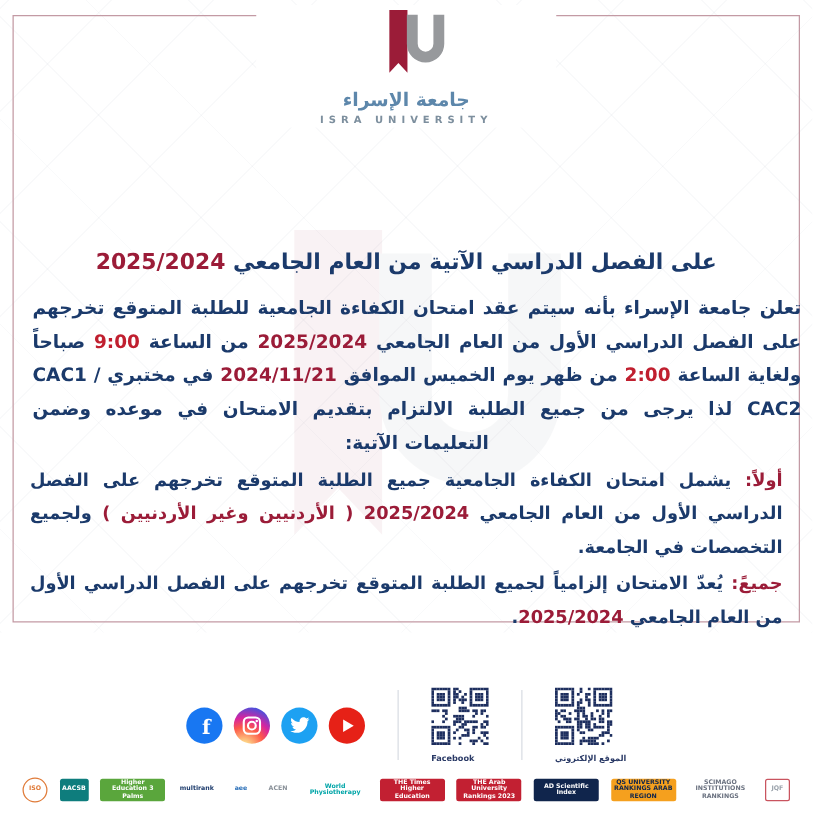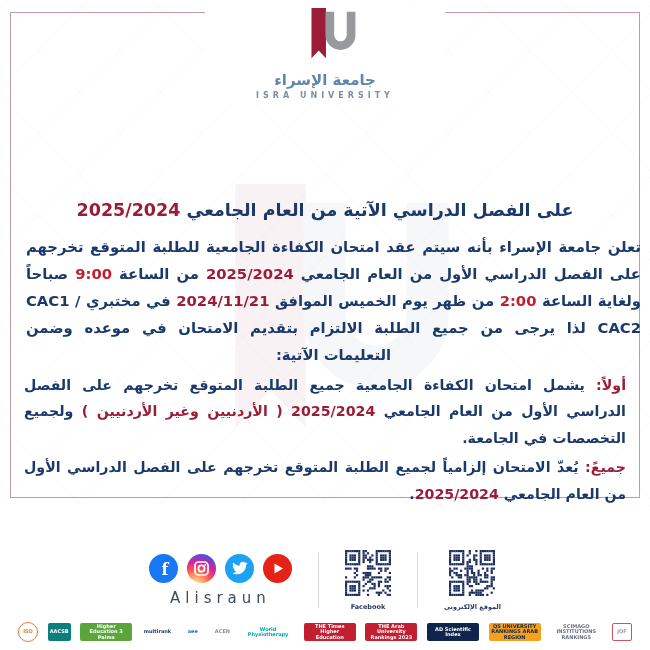--- a/index.html
+++ b/index.html
@@ -56,21 +56,21 @@
   .p-label{color:#9b1c38;}
   .social-row{
     position:absolute;top:540px;left:0;right:0;height:80px;
     display:flex;justify-content:center;align-items:center;gap:26px;
   }
   .social-block{text-align:center;}
   .social-icons{display:flex;gap:9px;justify-content:center;}
   .sicon{width:29px;height:29px;border-radius:50%;display:flex;align-items:center;justify-content:center;}
   .handle{margin-top:6px;color:#3e4c5c;font-size:15px;letter-spacing:5px;font-weight:400;}
   .vdiv{width:1px;height:56px;background:#d9dde3;}
-  .qr-block{text-align:center;}
+  .qr-block{}
   .qr-label{margin-top:3px;font-size:6.5px;color:#2a3a66;font-weight:700;}
   .qr-label.ar{direction:rtl;}
   .logos-strip{
     position:absolute;left:18px;right:18px;top:619px;height:26px;
     display:flex;align-items:center;justify-content:space-between;gap:3px;
   }
   .logo-chip{
     flex:0 1 auto;max-width:52px;min-width:20px;height:18px;
     display:flex;align-items:center;justify-content:center;text-align:center;
     font-size:5px;font-weight:700;line-height:1.1;border-radius:2px;
@@ -133,21 +133,20 @@
           <svg width="29" height="29" viewBox="0 0 29 29">
             <path transform="translate(6.2,7.2) scale(0.7)" fill="#fff" d="M23.4 2.9c-.8.4-1.7.6-2.6.8.9-.6 1.6-1.4 1.9-2.5-.9.5-1.8.9-2.9 1.1C19 1.4 17.8.9 16.5.9c-2.5 0-4.5 2-4.5 4.5 0 .4 0 .7.1 1-3.7-.2-7-2-9.2-4.7-.4.7-.6 1.4-.6 2.3 0 1.6.8 2.9 2 3.7-.7 0-1.4-.2-2-.6v.1c0 2.2 1.5 4 3.6 4.4-.4.1-.8.2-1.2.2-.3 0-.6 0-.9-.1.6 1.8 2.2 3.1 4.2 3.1-1.5 1.2-3.5 1.9-5.6 1.9H1.5c2 1.3 4.4 2 6.9 2 8.3 0 12.8-6.9 12.8-12.8v-.6c.9-.6 1.7-1.4 2.2-2.4z"></path>
           </svg>
         </span>
         <span class="sicon" style="background:#e62117">
           <svg width="29" height="29" viewBox="0 0 29 29">
               <polygon points="11.5,9.5 11.5,19.5 20,14.5" fill="#fff"></polygon>
             </svg>
         </span>
       </div>
-      <div class="handle">Alisraun</div>
     </div>
 
     <div class="vdiv"></div>
 
     <div class="qr-block">
       <div id="qr1"><svg viewBox="0 0 21 21" width="46" height="46">
             <rect x="0" y="0" width="1" height="1" fill="#1d2e5e"></rect>
             <rect x="1" y="0" width="1" height="1" fill="#1d2e5e"></rect>
             <rect x="2" y="0" width="1" height="1" fill="#1d2e5e"></rect>
             <rect x="3" y="0" width="1" height="1" fill="#1d2e5e"></rect>

